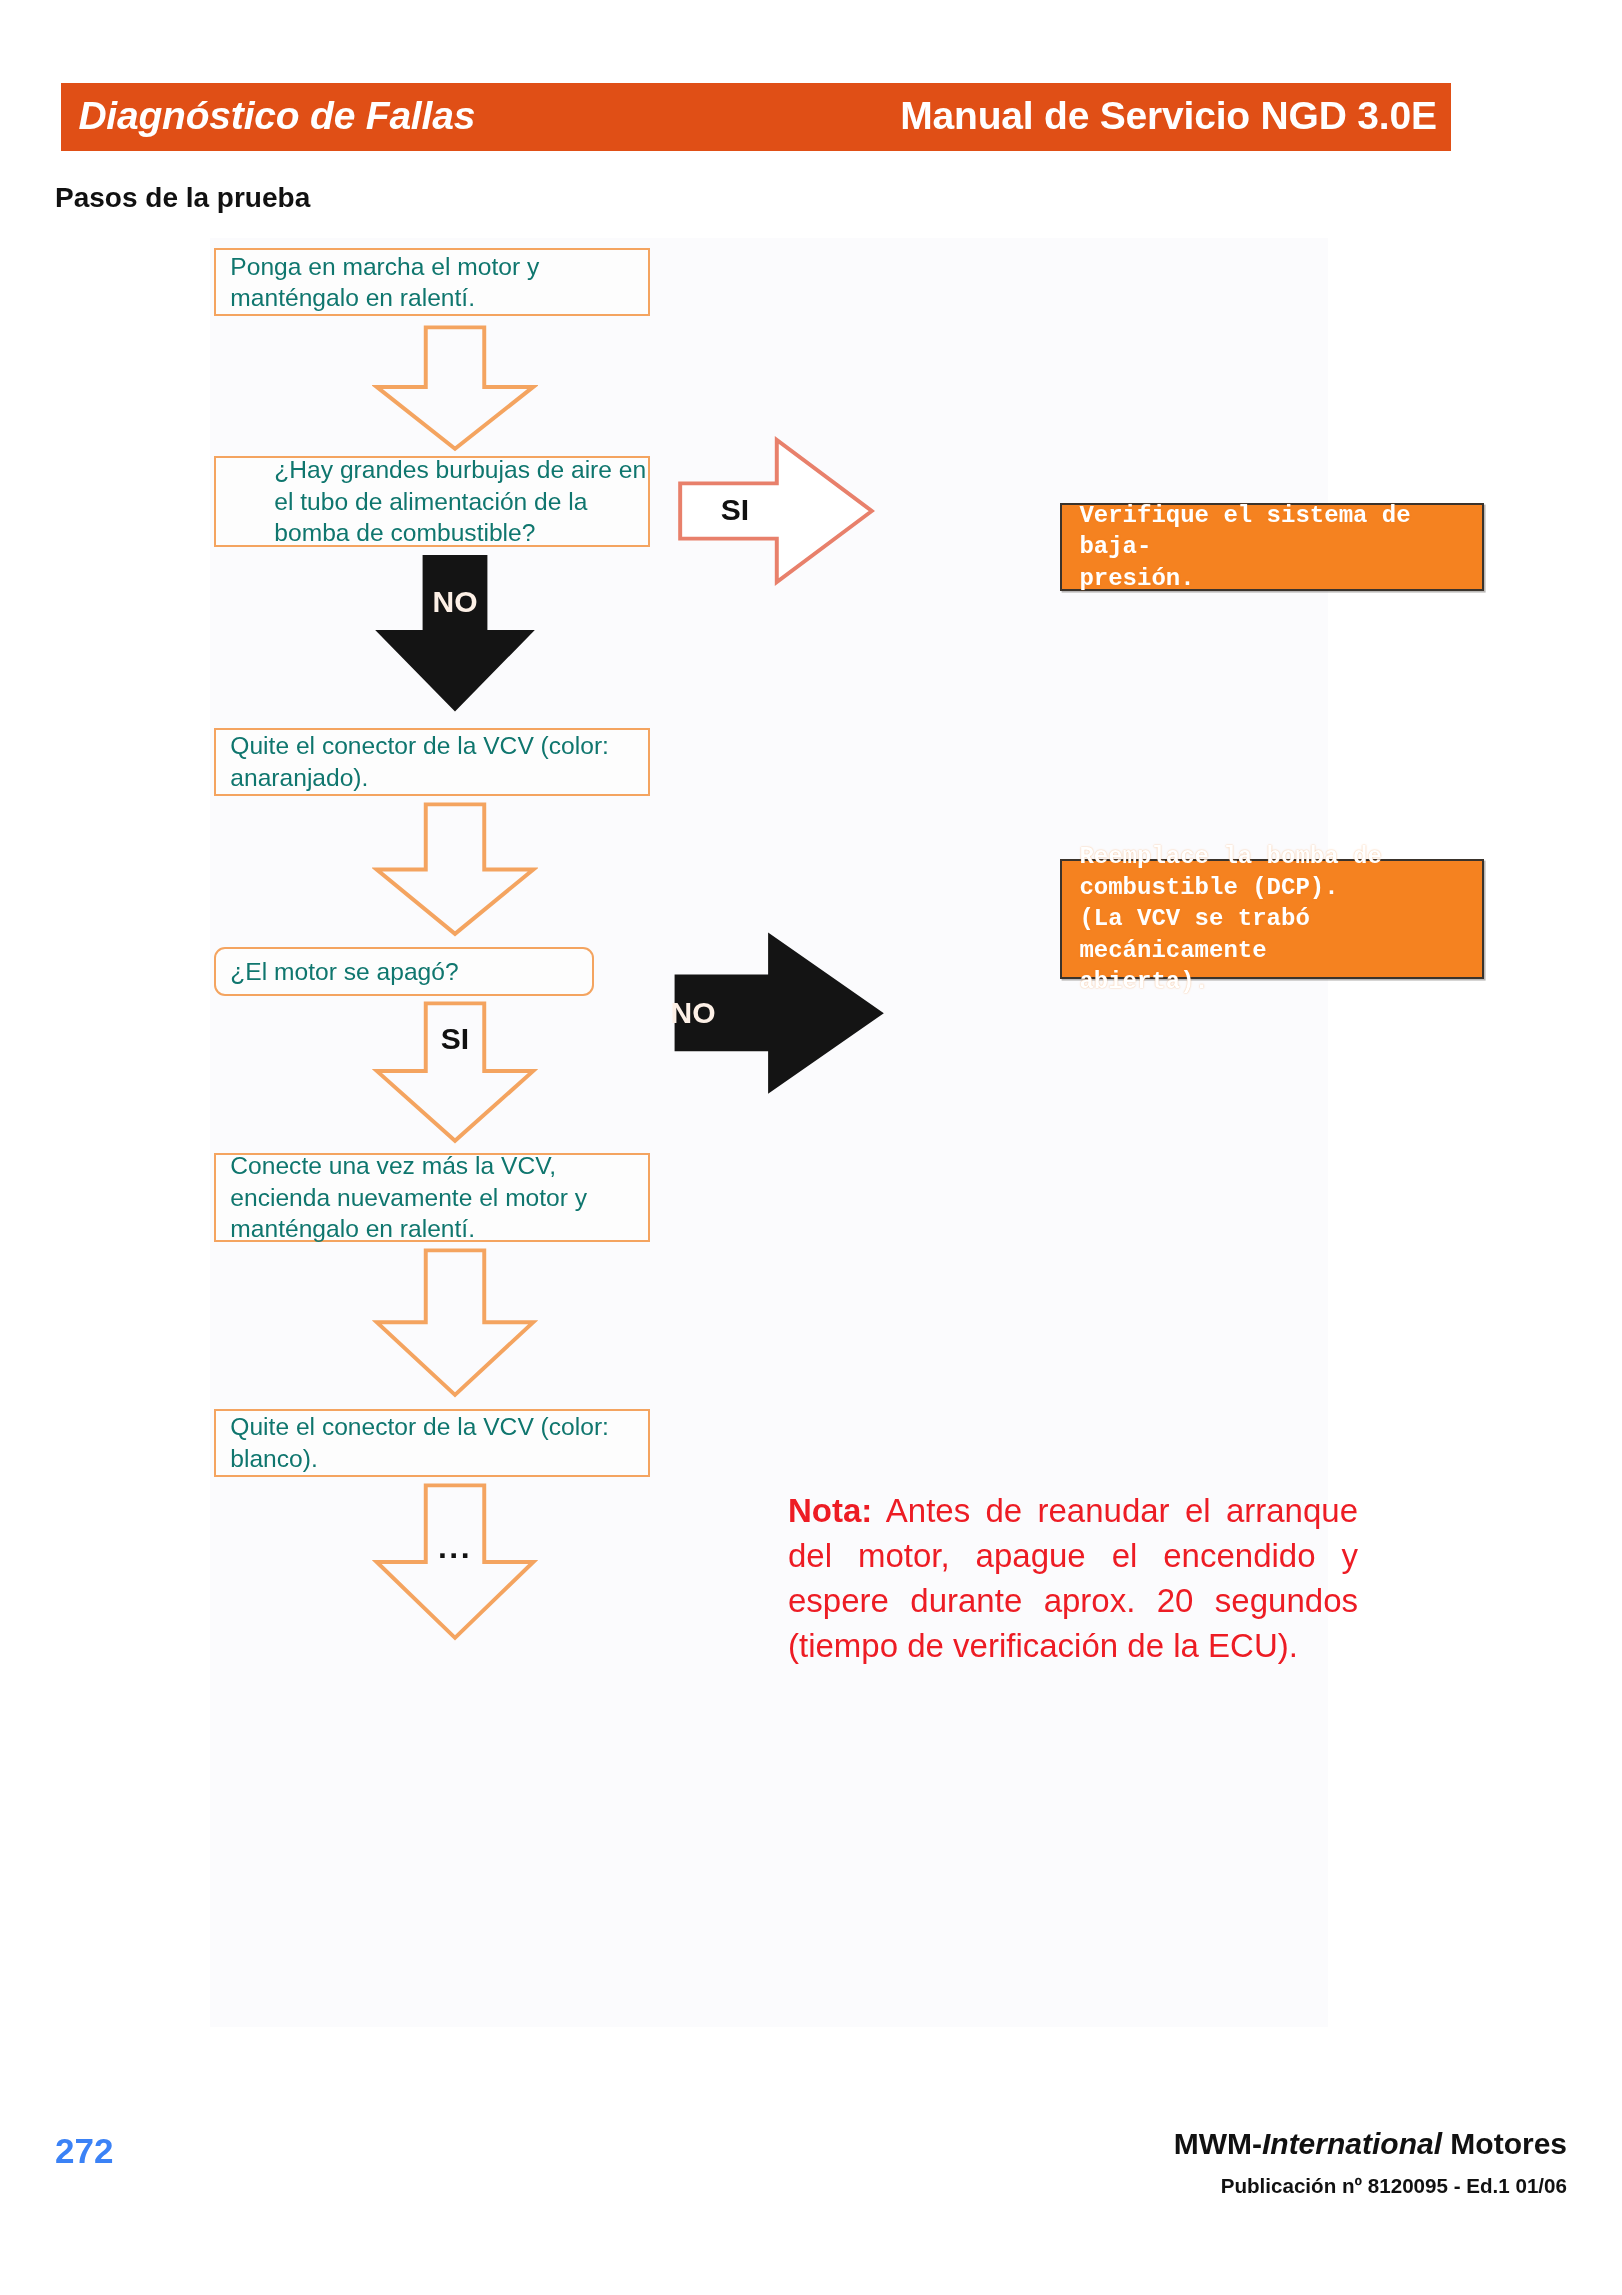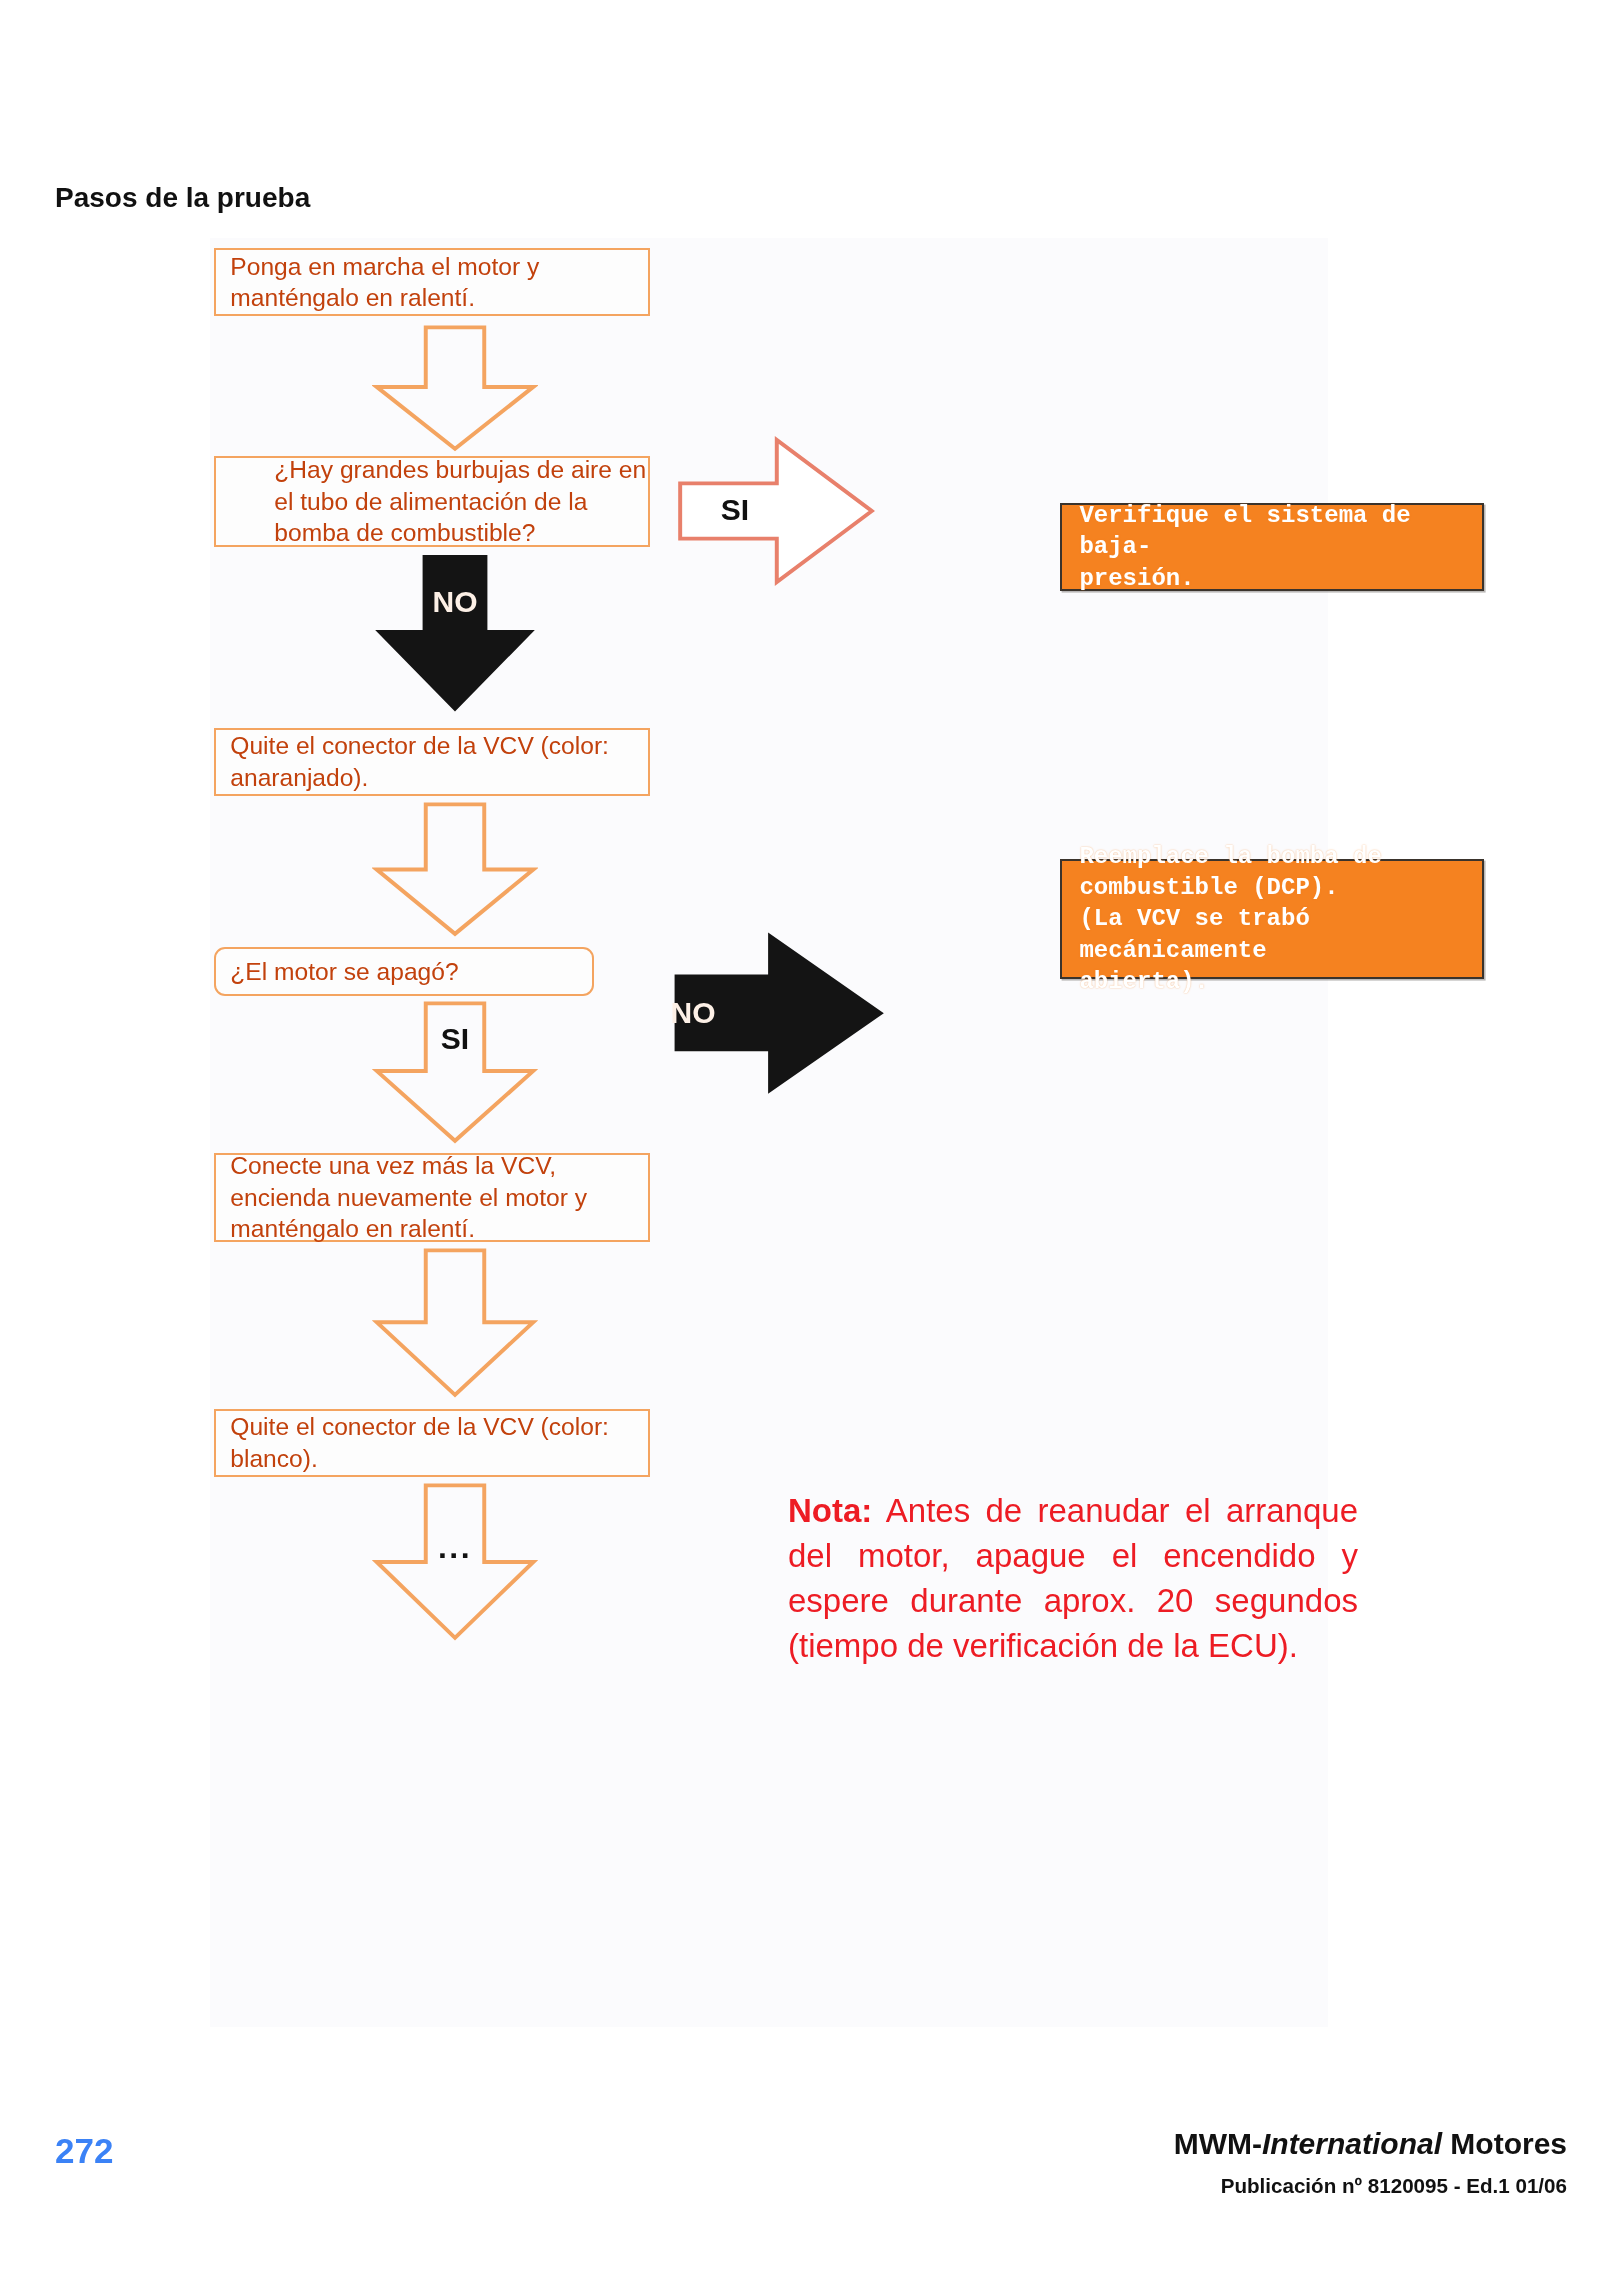--- a/index.html
+++ b/index.html
@@ -45,21 +45,21 @@
   
   .fbox{
     position:absolute;
     background:#fdfdfd;
     border:2.4px solid #f4a460;
     box-sizing:border-box;
     display:flex;align-items:center;
   }
   .fbox .fbox-text{
     padding:0 0 0 14.3px;
-    font-size:24.6px;line-height:1.29;color:#c2410c;
+    font-size:24.6px;line-height:1.29;color:#0f766e;
     white-space:pre-line;
   }
 
   
   .rbox{
     position:absolute;
     background:#f58220;
     border:2.4px solid #3a332c;
     box-sizing:border-box;
     display:flex;align-items:center;
@@ -106,20 +106,24 @@
   .footer-pub{
     position:absolute;right:55px;top:2174px;
     font-weight:bold;font-size:20.6px;color:#111111;white-space:nowrap;
   }
 </style>
 </head>
 <body>
 
 <div class="page">
 
+  <div class="header-bar">
+    <div class="header-title-left">Diagnóstico de Fallas</div>
+    <div class="header-title-right">Manual de Servicio NGD 3.0E</div>
+  </div>
 
   <div class="section-label">Pasos de la prueba</div>
 
   <div class="flow-panel">
 
     <div class="fbox" style="left:4px;top:10.3px;width:436px;height:68px;">
       <div class="fbox-text">Ponga en marcha el motor y
 manténgalo en ralentí.</div>
     </div>
 

